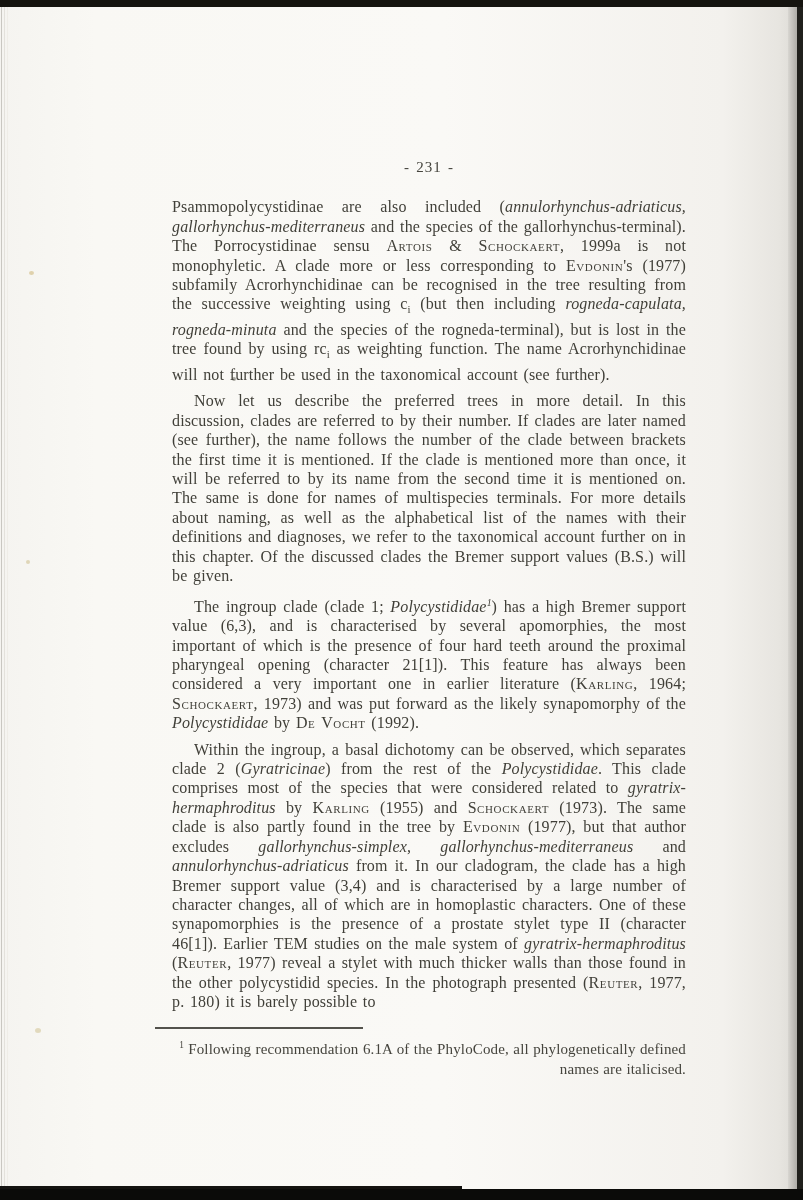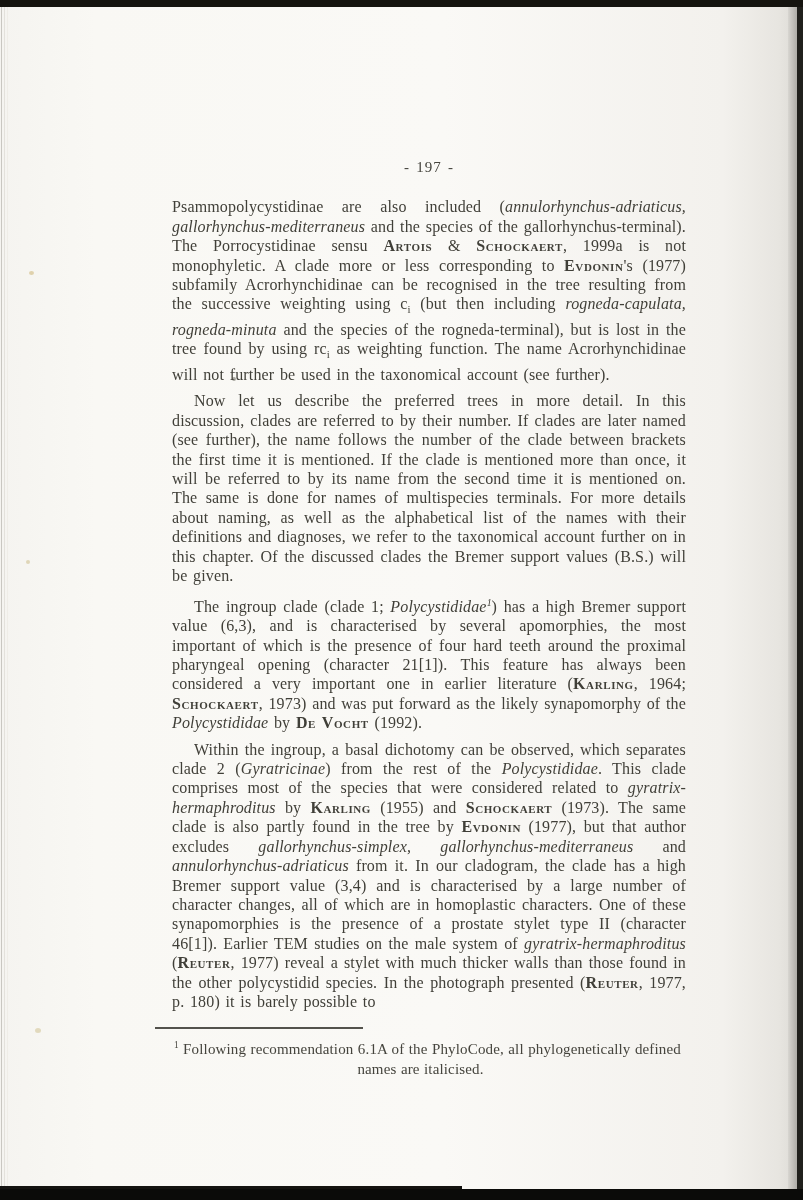--- a/index.html
+++ b/index.html
@@ -32,27 +32,27 @@
     text-align:justify;letter-spacing:0.15px;word-spacing:1.5px;
   }
   .pagenum{text-align:center;font-size:15px;letter-spacing:1px;color:#45443d;}
   .p{margin:7px 0 0 0;text-indent:22px;}
   .p.first{margin-top:20px;text-indent:0;}
   .heading{
     margin:37px 0 24px 0;text-align:center;font-size:16.5px;font-weight:bold;
     font-variant:small-caps;letter-spacing:0.9px;color:#34332c;text-indent:0;
   }
   .seg.i{font-style:italic;}
-  .seg.sc{font-variant:small-caps;letter-spacing:0.6px;font-weight:bold;}
+  .seg.sc{font-variant:small-caps;letter-spacing:0.6px;}
   .seg.sup{vertical-align:super;font-size:0.62em;letter-spacing:0;}
   .seg.sub{vertical-align:sub;font-size:0.68em;letter-spacing:0;}
 
   .footnote{margin-top:16px;margin-left:-17px;width:531px;}
   .fn-rule{width:208px;height:0;border-top:2px solid #53524c;margin-bottom:6px;}
-  .fn-text{margin:0;font-size:15px;line-height:20px;text-align:center;text-indent:14px;
+  .fn-text{margin:0;font-size:15px;line-height:20px;text-align:right;text-indent:14px;
     word-spacing:0.5px;color:#45443d;}
 </style>
 </head>
 <body>
 
 <div class="scan">
 
   <div class="edge-top"></div>
   <div class="edge-bottom"></div>
   <div class="edge-bottom-step"></div>
@@ -62,21 +62,21 @@
   <div class="gutter-line-2"></div>
   <div class="gutter-line-3"></div>
 
   <div class="speck" style="left:232px;top:377px;width:4px;height:4px;background:#8d8b83;opacity:.75;"></div>
   <div class="speck" style="left:29px;top:271px;width:5px;height:4px;background:#d9c89b;opacity:.8;"></div>
   <div class="speck" style="left:26px;top:560px;width:4px;height:4px;background:#d6c9a0;opacity:.7;"></div>
   <div class="speck" style="left:35px;top:1028px;width:6px;height:5px;background:#d9cda6;opacity:.7;"></div>
 
   <div class="textblock">
 
-    <div class="pagenum">- 197 -</div>
+    <div class="pagenum">- 231 -</div>
 
     <p class="p first"><span class="seg">Psammopolycystidinae are also included (</span><span class="seg i">annulorhynchus-adriaticus, gallorhynchus-mediterraneus</span><span class="seg"> and the species of the gallorhynchus-terminal). The Porrocystidinae sensu </span><span class="seg sc">Artois</span><span class="seg"> &amp; </span><span class="seg sc">Schockaert</span><span class="seg">, 1999a is not monophyletic. A clade more or less corresponding to </span><span class="seg sc">Evdonin</span><span class="seg">'s (1977) subfamily Acrorhynchidinae can be recognised in the tree resulting from the successive weighting using c</span><span class="seg sub">i</span><span class="seg"> (but then including </span><span class="seg i">rogneda-capulata, rogneda-minuta</span><span class="seg"> and the species of the rogneda-terminal), but is lost in the tree found by using rc</span><span class="seg sub">i</span><span class="seg"> as weighting function. The name Acrorhynchidinae will not further be used in the taxonomical account (see further).</span></p>
 
 
     <p class="p"><span class="seg">Now let us describe the preferred trees in more detail. In this discussion, clades are referred to by their number. If clades are later named (see further), the name follows the number of the clade between brackets the first time it is mentioned. If the clade is mentioned more than once, it will be referred to by its name from the second time it is mentioned on. The same is done for names of multispecies terminals. For more details about naming, as well as the alphabetical list of the names with their definitions and diagnoses, we refer to the taxonomical account further on in this chapter. Of the discussed clades the Bremer support values (B.S.) will be given.</span></p>
 
     <p class="p"><span class="seg">The ingroup clade (clade 1; </span><span class="seg i">Polycystididae</span><span class="seg i sup">1</span><span class="seg">) has a high Bremer support value (6,3), and is characterised by several apomorphies, the most important of which is the presence of four hard teeth around the proximal pharyngeal opening (character 21[1]). This feature has always been considered a very important one in earlier literature (</span><span class="seg sc">Karling</span><span class="seg">, 1964; </span><span class="seg sc">Schockaert</span><span class="seg">, 1973) and was put forward as the likely synapomorphy of the </span><span class="seg i">Polycystididae</span><span class="seg"> by </span><span class="seg sc">De Vocht</span><span class="seg"> (1992).</span></p>
 
     <p class="p"><span class="seg">Within the ingroup, a basal dichotomy can be observed, which separates clade 2 (</span><span class="seg i">Gyratricinae</span><span class="seg">) from the rest of the </span><span class="seg i">Polycystididae</span><span class="seg">. This clade comprises most of the species that were considered related to </span><span class="seg i">gyratrix-hermaphroditus</span><span class="seg"> by </span><span class="seg sc">Karling</span><span class="seg"> (1955) and </span><span class="seg sc">Schockaert</span><span class="seg"> (1973). The same clade is also partly found in the tree by </span><span class="seg sc">Evdonin</span><span class="seg"> (1977), but that author excludes </span><span class="seg i">gallorhynchus-simplex, gallorhynchus-mediterraneus</span><span class="seg"> and </span><span class="seg i">annulorhynchus-adriaticus</span><span class="seg"> from it. In our cladogram, the clade has a high Bremer support value (3,4) and is characterised by a large number of character changes, all of which are in homoplastic characters. One of these synapomorphies is the presence of a prostate stylet type II (character 46[1]). Earlier TEM studies on the male system of </span><span class="seg i">gyratrix-hermaphroditus</span><span class="seg"> (</span><span class="seg sc">Reuter</span><span class="seg">, 1977) reveal a stylet with much thicker walls than those found in the other polycystidid species. In the photograph presented (</span><span class="seg sc">Reuter</span><span class="seg">, 1977, p. 180) it is barely possible to</span></p>
 

